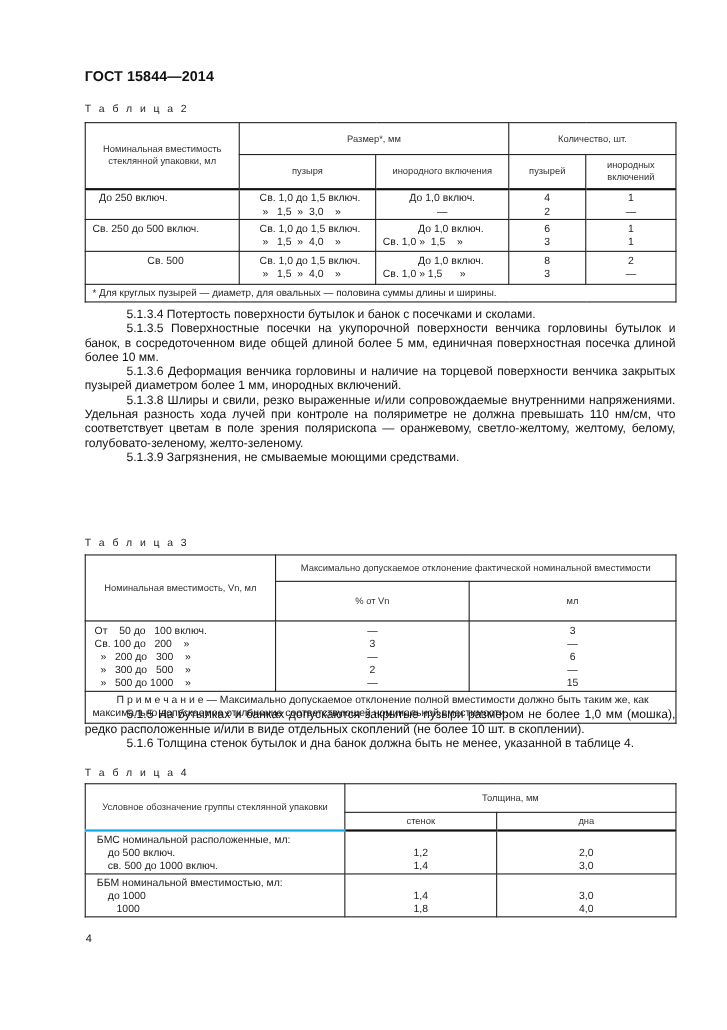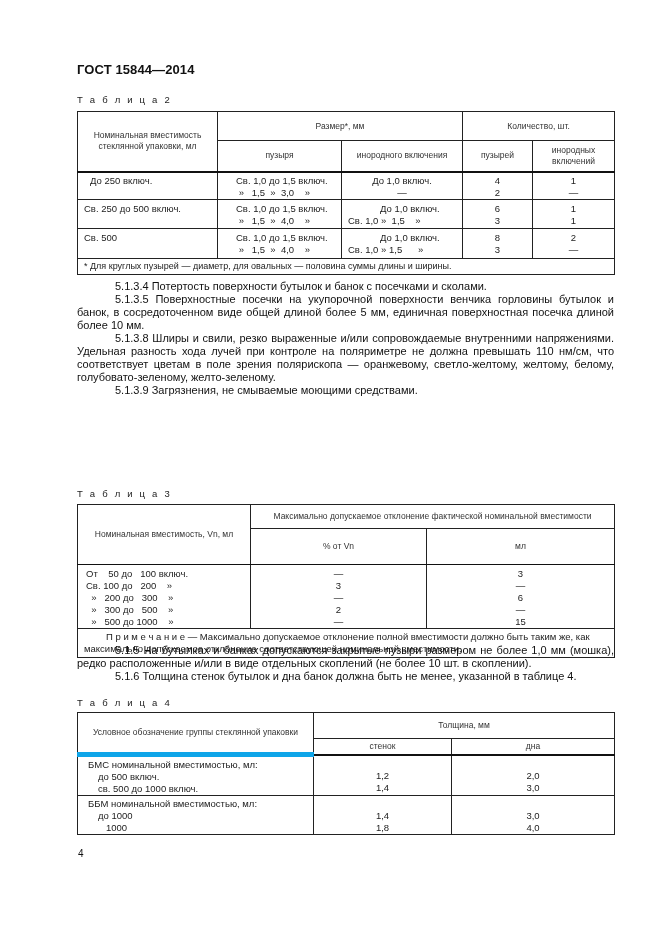--- a/index.html
+++ b/index.html
@@ -79,21 +79,21 @@
     <td class="c" style="padding-top:3px;">
           <span class="line">6</span>
           <span class="line">3</span>
         </td>
     <td class="c" style="padding-top:3px;">
           <span class="line">1</span>
           <span class="line">1</span>
         </td>
   </tr>
   <tr style="height:30px;">
-    <td style="padding:3px 0 0 6px;">Св. 500</td>
+    <td style="padding:3px 0 0 6px;text-align:center;">Св. 500</td>
     <td style="padding:3px 0 0 18px;">
           <span class="line">Св. 1,0 до 1,5 включ.</span>
           <span class="line"> »   1,5  »  4,0    »</span>
         </td>
     <td style="padding:3px 0 0 6px;">
           <span class="line" style="padding-left:32px;">До 1,0 включ.</span>
           <span class="line">Св. 1,0 » 1,5      »</span>
         </td>
     <td class="c" style="padding-top:3px;">
           <span class="line">8</span>
@@ -106,20 +106,21 @@
   </tr>
   <tr style="height:16px;">
     <td colspan="5" style="padding:1px 6px; font-size:9px;">* Для круглых пузырей — диаметр, для овальных — половина суммы длины и ширины.</td>
   </tr>
 </tbody>
   </table>
 
 <div class="para" style="top:280px;">
   <div><span class="ind"></span><span>5.1.3.4  Потертость поверхности бутылок и банок с посечками и сколами.</span></div>
   <div><span class="ind"></span><span>5.1.3.5  Поверхностные посечки на укупорочной поверхности венчика горловины бутылок и банок, в сосредоточенном виде общей длиной более 5 мм, единичная поверхностная посечка длиной более 10 мм.</span></div>
+  <div><span class="ind"></span><span>5.1.3.6  Деформация венчика горловины и наличие на торцевой поверхности венчика закрытых пузырей диаметром более 1 мм, инородных включений.</span></div>
   <div><span class="ind"></span><span>5.1.3.8  Шлиры и свили, резко выраженные и/или сопровождаемые внутренними напряжениями. Удельная разность хода лучей при контроле на поляриметре не должна превышать 110 нм/см, что соответствует цветам в поле зрения полярископа — оранжевому, светло-желтому, желтому, белому, голубовато-зеленому, желто-зеленому.</span></div>
   <div><span class="ind"></span><span>5.1.3.9  Загрязнения, не смываемые моющими средствами.</span></div>
 </div>
 
 <div class="abs tcap" style="left:77px; top:488px;">Т а б л и ц а 3</div>
 <table class="t" style="left:77px; top:504px; width:537px;">
   <colgroup>
       <col style="width:173px">
       <col style="width:176px">
       <col style="width:188px">
@@ -169,30 +170,30 @@
 
 <div class="abs tcap" style="left:77px; top:697px;">Т а б л и ц а 4</div>
 <table class="t" style="left:77px; top:712px; width:537px;">
   <colgroup>
       <col style="width:236px">
       <col style="width:138px">
       <col style="width:163px">
     </colgroup>
   <tbody>
       <tr style="height:26px;">
-    <th rowspan="2" style="border-bottom:5px solid #0ea5e9;margin-top:41px;">Условное обозначение группы стеклянной упаковки</th>
+    <th rowspan="2" style="border-bottom:2px solid #0ea5e9;margin-top:41px;">Условное обозначение группы стеклянной упаковки</th>
     <th colspan="2">Толщина, мм</th>
   </tr>
   <tr style="height:16px;">
     <th style="border-bottom:2px solid #111;">стенок</th>
     <th style="border-bottom:2px solid #111;">дна</th>
   </tr>
   <tr style="height:37px;">
     <td style="padding:2px 0 0 10px;">
-      <span class="line">БМС номинальной вместимостью, мл:</span>
+      <span class="line">БМС номинальной расположенные, мл:</span>
       <span class="line" style="padding-left:10px;">до 500 включ.</span>
       <span class="line" style="padding-left:10px;">св. 500 до 1000 включ.</span>
     </td>
     <td class="c" style="padding-top:2px;">
       <span class="line">&nbsp;</span>
       <span class="line">1,2</span>
       <span class="line">1,4</span>
     </td>
     <td class="c" style="padding-top:2px;">
       <span class="line">&nbsp;</span>

